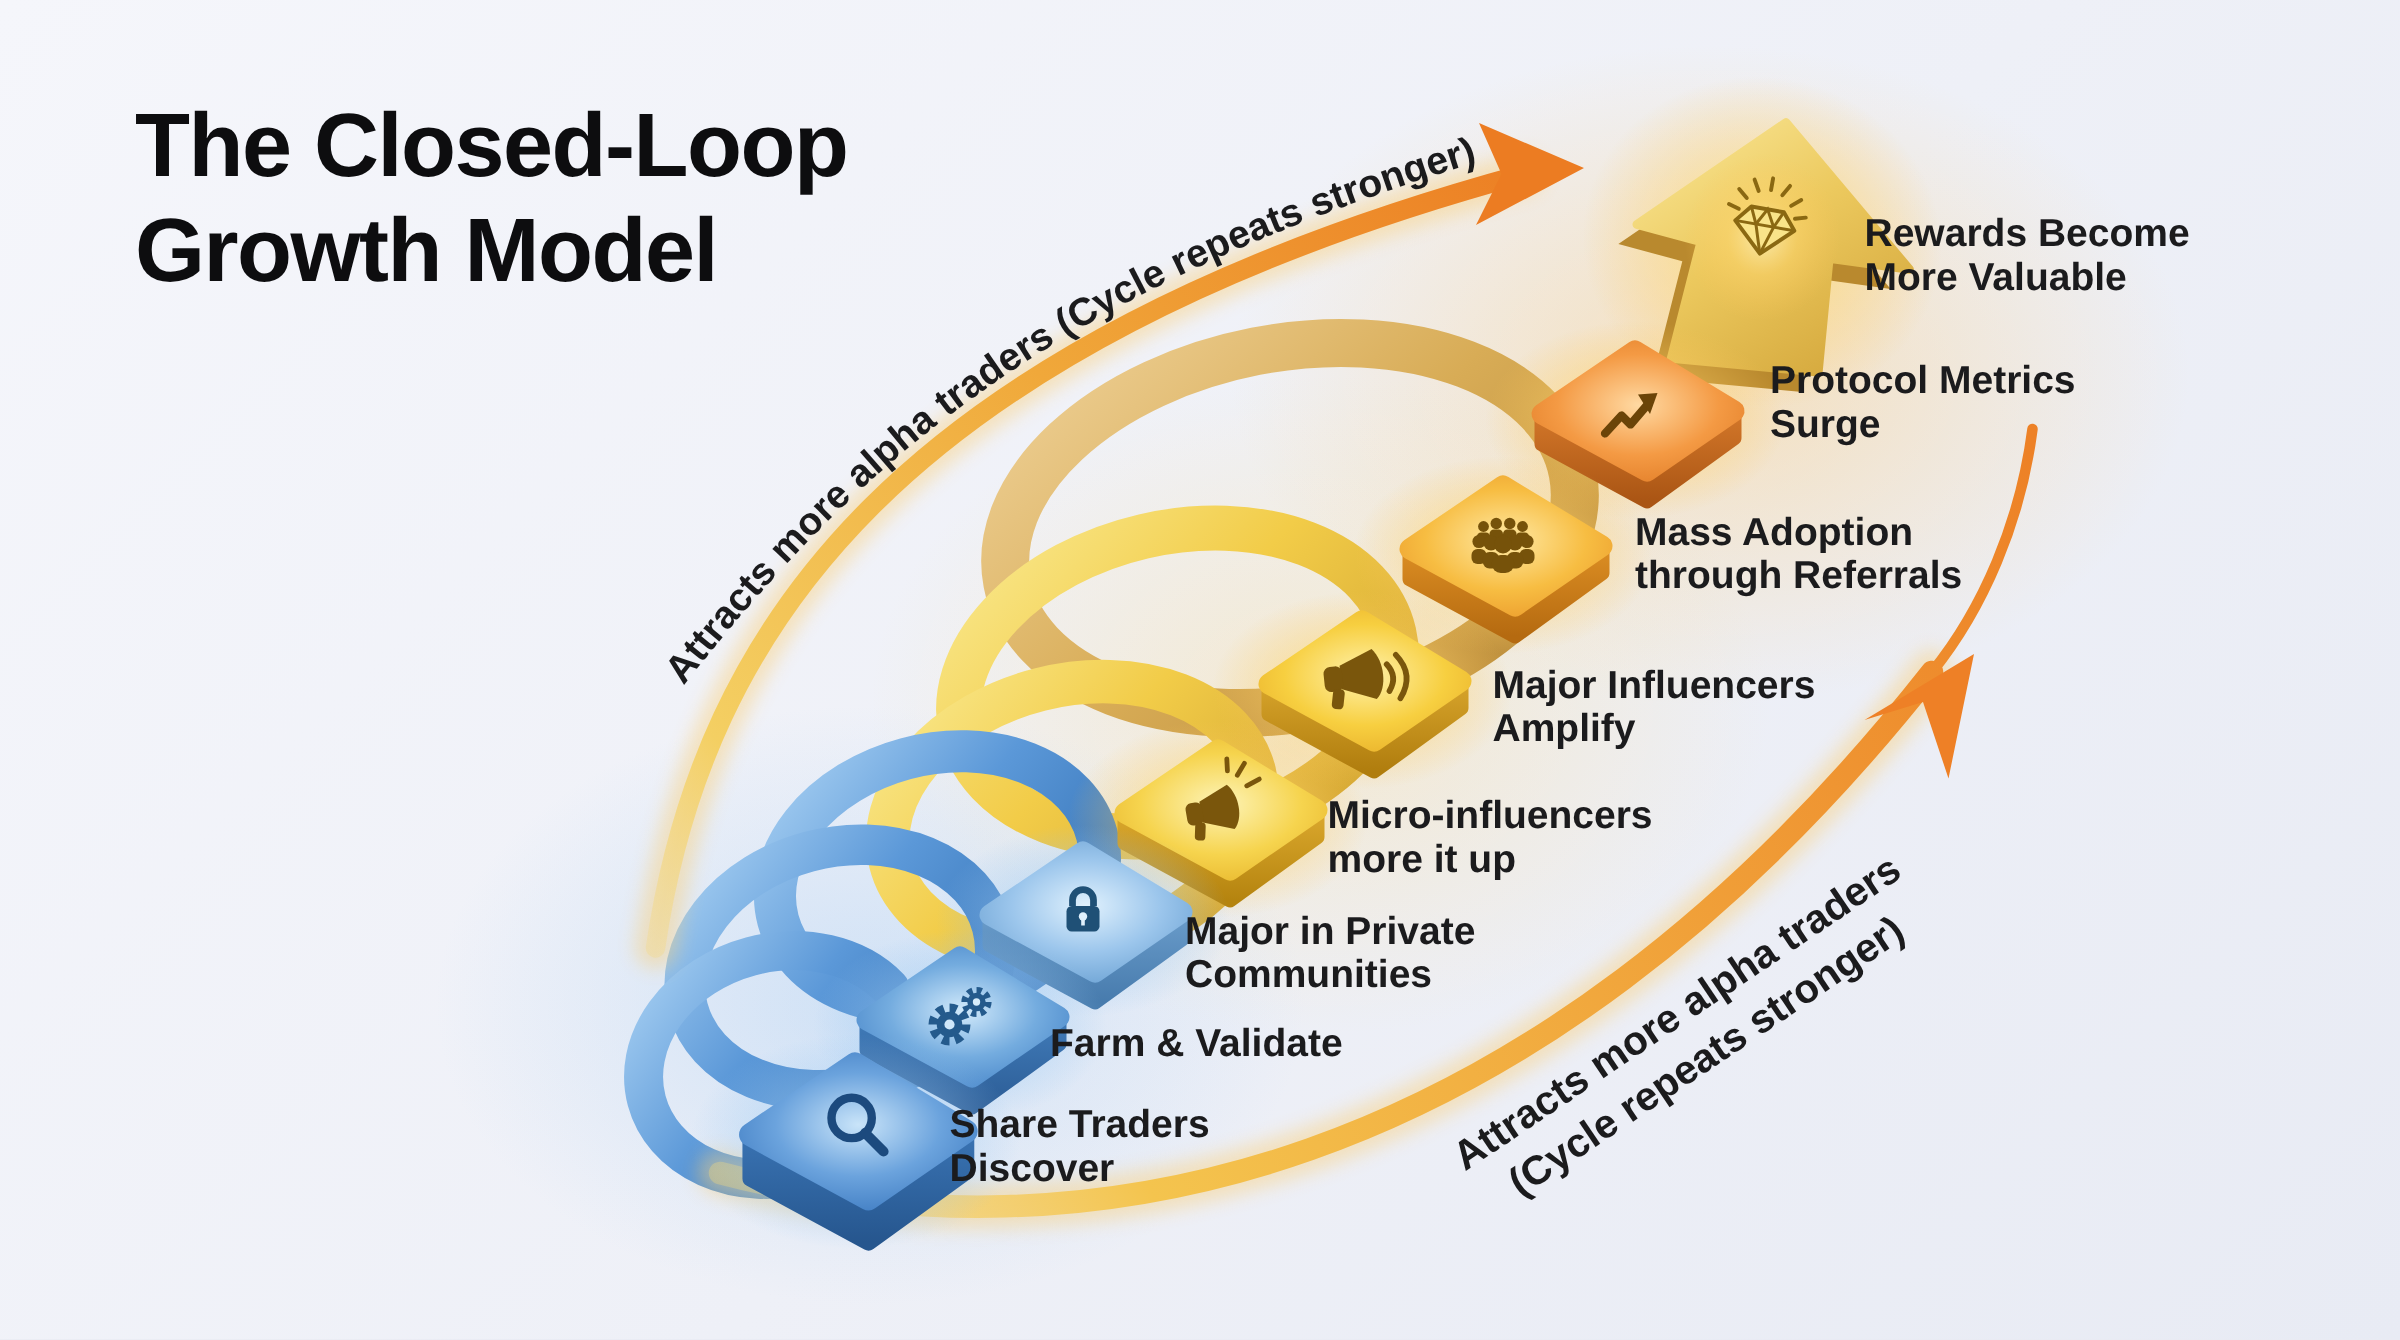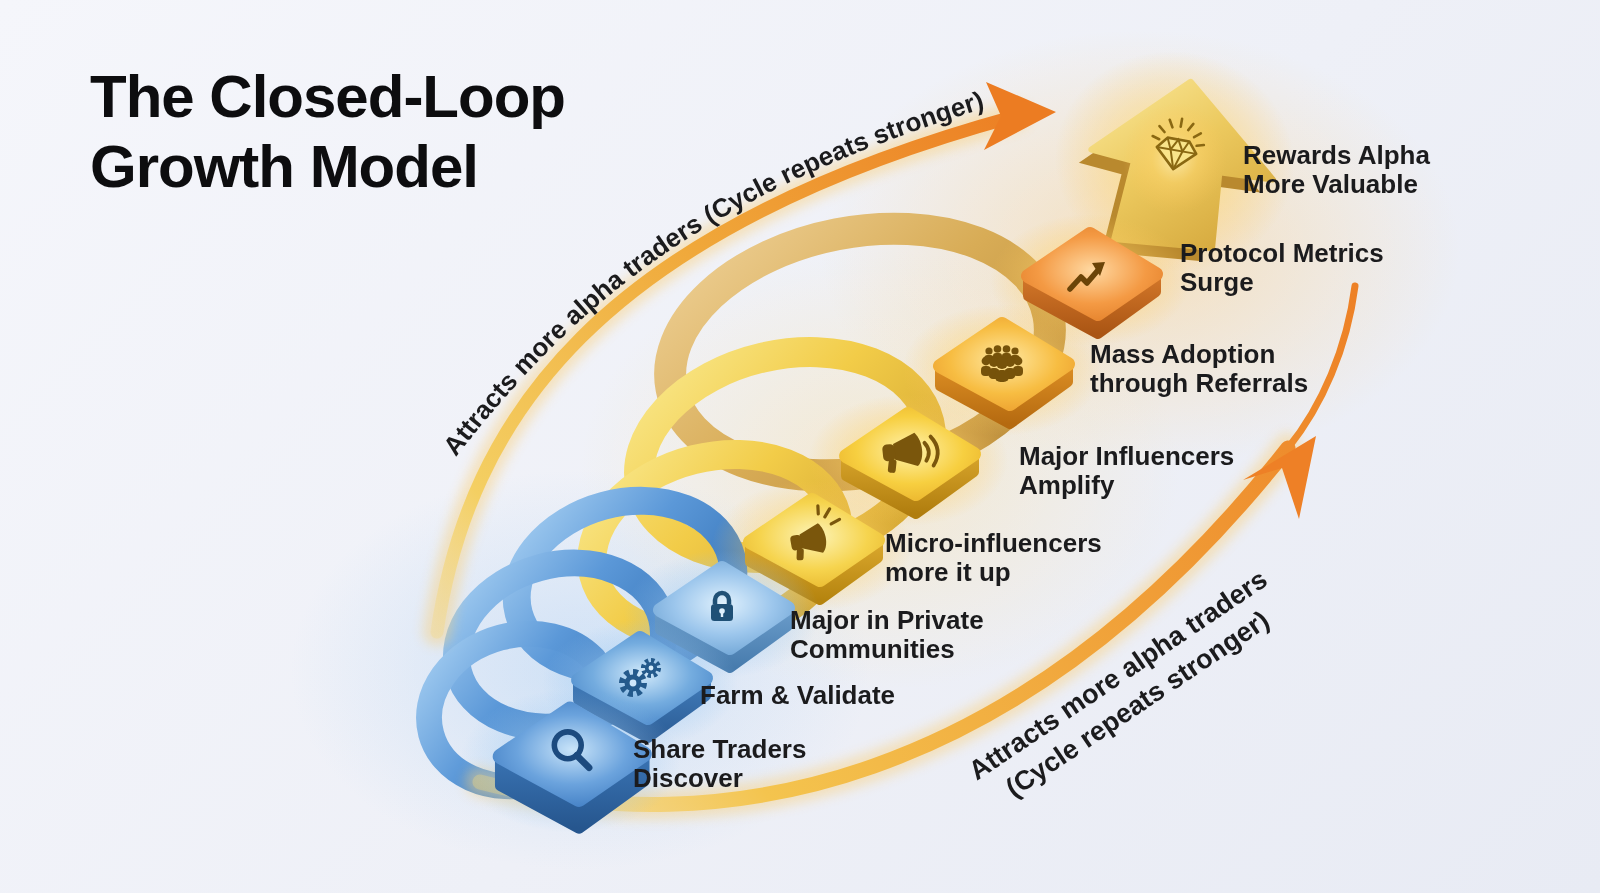--- a/index.html
+++ b/index.html
@@ -15,21 +15,21 @@
     background:radial-gradient(closest-side,rgba(160,202,243,.40),rgba(160,202,243,0));}
   .art{position:absolute;left:0;top:0;}
   .title{position:absolute;left:90px;top:62px;color:#0d0d0f;font-weight:700;
          font-size:60px;line-height:1.17;letter-spacing:-1px;white-space:pre-line;}
   .step-label{position:absolute;color:#1b1b1d;font-weight:700;font-size:26px;
               line-height:1.12;white-space:pre-line;}
   .lbl-1{left:633px;top:735px;}
   .lbl-2{left:700px;top:681px;text-align:center;}
   .lbl-3{left:790px;top:606px;}
   .lbl-4{left:885px;top:529px;}
-  .lbl-5{left:995px;top:442px;margin-left:24px;}
+  .lbl-5{left:995px;top:442px;}
   .lbl-6{left:1090px;top:340px;}
   .lbl-7{left:1180px;top:239px;}
   .lbl-8{left:1243px;top:141px;}
   .cycle-text-bottom{position:absolute;left:1128px;top:690px;
     transform:translate(-50%,-50%) rotate(-34deg);
     text-align:center;color:#1b1b1d;font-weight:700;font-size:27px;line-height:1.3;}
   .cycle-text-top-svg{font-weight:700;font-size:26px;fill:#1b1b1d;}
 </style>
 </head>
 <body>
@@ -323,21 +323,21 @@
   <div class="step-label lbl-3">Major in Private
 Communities</div>
   <div class="step-label lbl-4">Micro-influencers
 more it up</div>
   <div class="step-label lbl-5">Major Influencers
 Amplify</div>
   <div class="step-label lbl-7">Protocol Metrics
 Surge</div>
   <div class="step-label lbl-6">Mass Adoption
 through Referrals</div>
-  <div class="step-label lbl-8">Rewards Alpha
+  <div class="step-label lbl-8">Rewards Become
 More Valuable</div>
 
   <div class="cycle-text-bottom">
     <div>Attracts more alpha traders</div>
     <div>(Cycle repeats stronger)</div>
   </div>
 
 </div>
 
 </body></html>

